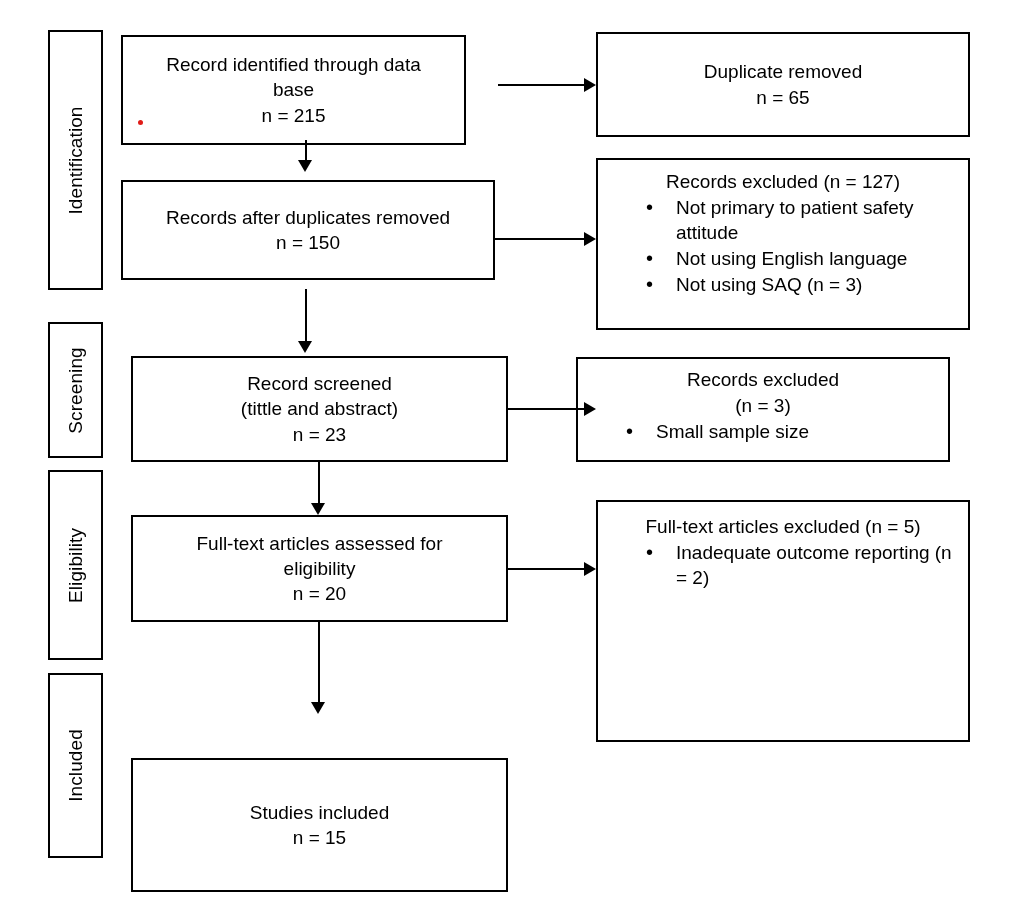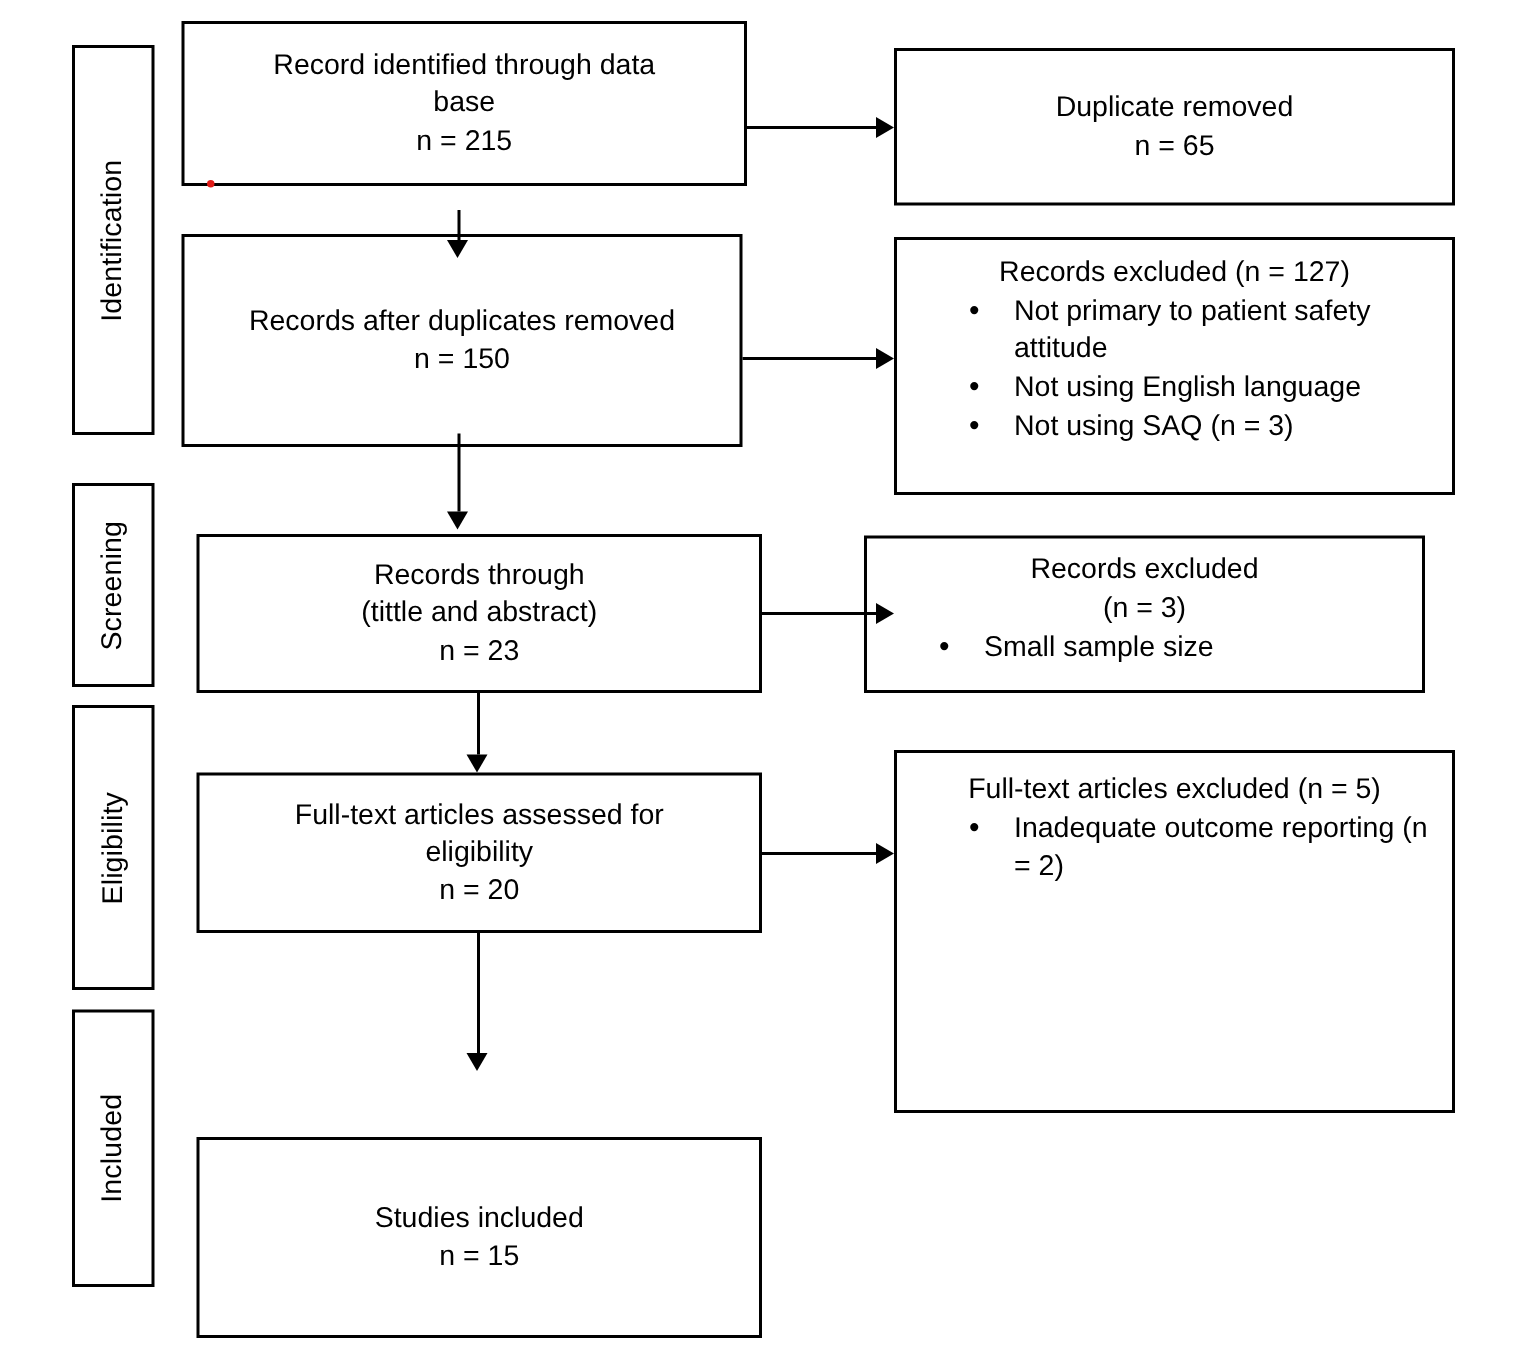--- a/index.html
+++ b/index.html
@@ -129,34 +129,34 @@
   </div>
 
   <div class="stage-label" style="left:48px; top:470px; width:55px; height:190px;">
     <span class="vtext">Eligibility</span>
   </div>
 
   <div class="stage-label" style="left:48px; top:673px; width:55px; height:185px;">
     <span class="vtext">Included</span>
   </div>
 
-  <div class="box" style="left:121px; top:14px; width:377px; height:110px;">
+  <div class="box" style="left:121px; top:35px; width:345px; height:110px;">
     <span class="line">Record identified through data</span>
     <span class="line">base</span>
     <span class="line">n = 215</span>
   </div>
   <div class="red-dot" style="left:138px; top:120px;"></div>
 
-  <div class="box" style="left:121px; top:156px; width:374px; height:142px;">
+  <div class="box" style="left:121px; top:180px; width:374px; height:100px;">
     <span class="line">Records after duplicates removed</span>
     <span class="line">n = 150</span>
   </div>
 
   <div class="box" style="left:131px; top:356px; width:377px; height:106px;">
-    <span class="line">Records through</span>
+    <span class="line">Record screened</span>
     <span class="line">(tittle and abstract)</span>
     <span class="line">n = 23</span>
   </div>
 
   <div class="box" style="left:131px; top:515px; width:377px; height:107px;">
     <span class="line">Full-text articles assessed for</span>
     <span class="line">eligibility</span>
     <span class="line">n = 20</span>
   </div>
 

